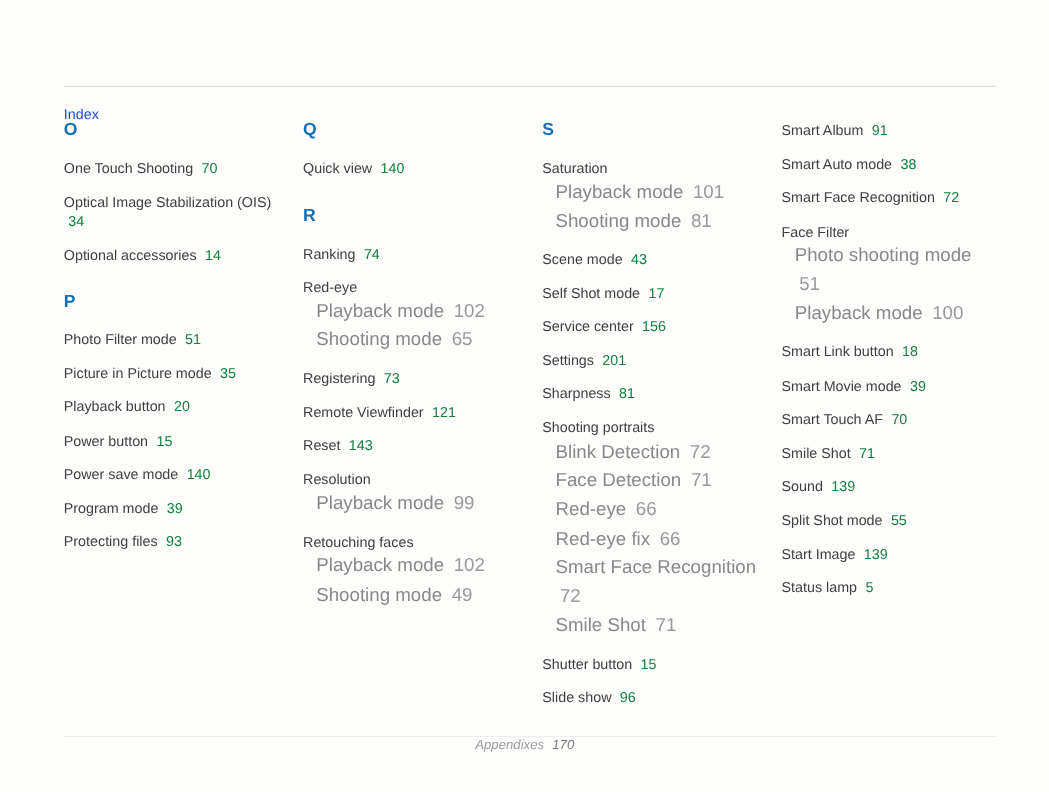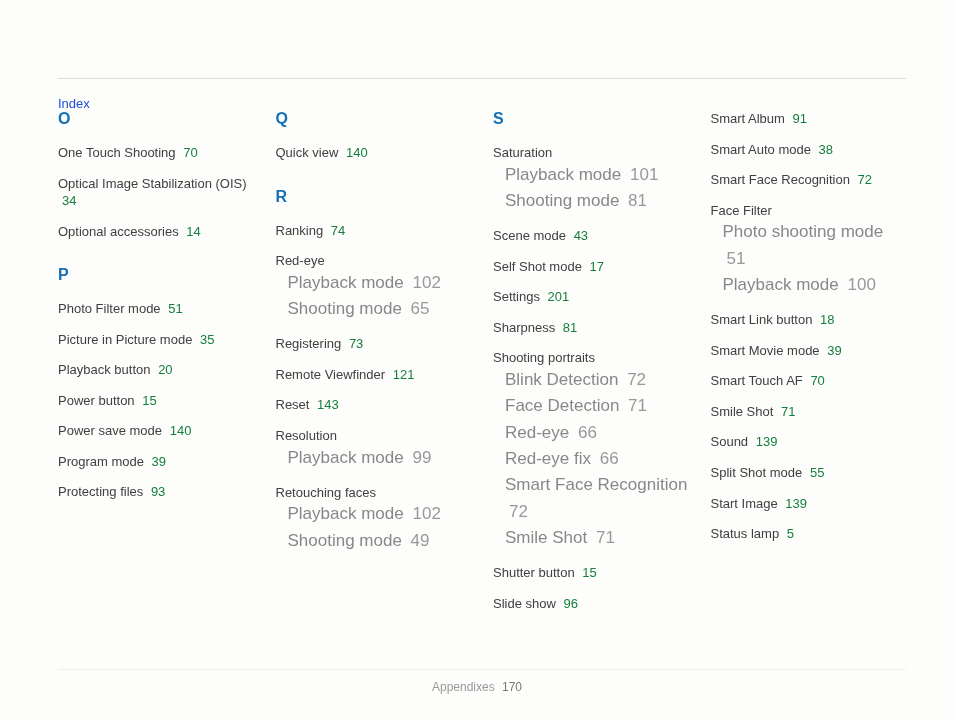--- a/index.html
+++ b/index.html
@@ -58,25 +58,26 @@
     .entry .pg { color: #15803d; margin-left: 4px; }
     .sub {
       font-size: 17px;
       color: #888;
       padding-left: 12px;
       line-height: 1.55;
     }
     .sub .pg { color: #999; margin-left: 4px; }
     .footer {
       position: absolute;
-      bottom: 26px;
+      bottom: 36px;
       left: 0; right: 0;
       text-align: center;
       font-size: 12px;
       color: #999;
+      font-style: italic;
     }
     .footer .pg { color: #777; margin-left: 4px; }
     .footer-hr {
       position: absolute;
       bottom: 50px;
       left: 58px; right: 48px;
       height: 1px;
       background: #eee;
     }
   </style>
@@ -111,20 +112,21 @@
       <div class="entry"><span class="term">Remote Viewfinder</span> <span class="pg">121</span></div>
       <div class="entry"><span class="term">Reset</span> <span class="pg">143</span></div>
       <div class="entry"><span class="term">Resolution</span><div class="sub"><span>Playback mode</span> <span class="pg">99</span></div></div>
       <div class="entry"><span class="term">Retouching faces</span><div class="sub"><span>Playback mode</span> <span class="pg">102</span></div><div class="sub"><span>Shooting mode</span> <span class="pg">49</span></div></div>
     </div>
     <div class="col">
       <div class="letter">S</div>
       <div class="entry"><span class="term">Saturation</span><div class="sub"><span>Playback mode</span> <span class="pg">101</span></div><div class="sub"><span>Shooting mode</span> <span class="pg">81</span></div></div>
       <div class="entry"><span class="term">Scene mode</span> <span class="pg">43</span></div>
       <div class="entry"><span class="term">Self Shot mode</span> <span class="pg">17</span></div>
+      <div class="entry"><span class="term">Service center</span> <span class="pg">156</span></div>
       <div class="entry"><span class="term">Settings</span> <span class="pg">201</span></div>
       <div class="entry"><span class="term">Sharpness</span> <span class="pg">81</span></div>
       <div class="entry"><span class="term">Shooting portraits</span><div class="sub"><span>Blink Detection</span> <span class="pg">72</span></div><div class="sub"><span>Face Detection</span> <span class="pg">71</span></div><div class="sub"><span>Red-eye</span> <span class="pg">66</span></div><div class="sub"><span>Red-eye fix</span> <span class="pg">66</span></div><div class="sub"><span>Smart Face Recognition</span> <span class="pg">72</span></div><div class="sub"><span>Smile Shot</span> <span class="pg">71</span></div></div>
       <div class="entry"><span class="term">Shutter button</span> <span class="pg">15</span></div>
       <div class="entry"><span class="term">Slide show</span> <span class="pg">96</span></div>
     </div>
     <div class="col">
       <div class="entry"><span class="term">Smart Album</span> <span class="pg">91</span></div>
       <div class="entry"><span class="term">Smart Auto mode</span> <span class="pg">38</span></div>
       <div class="entry"><span class="term">Smart Face Recognition</span> <span class="pg">72</span></div>

